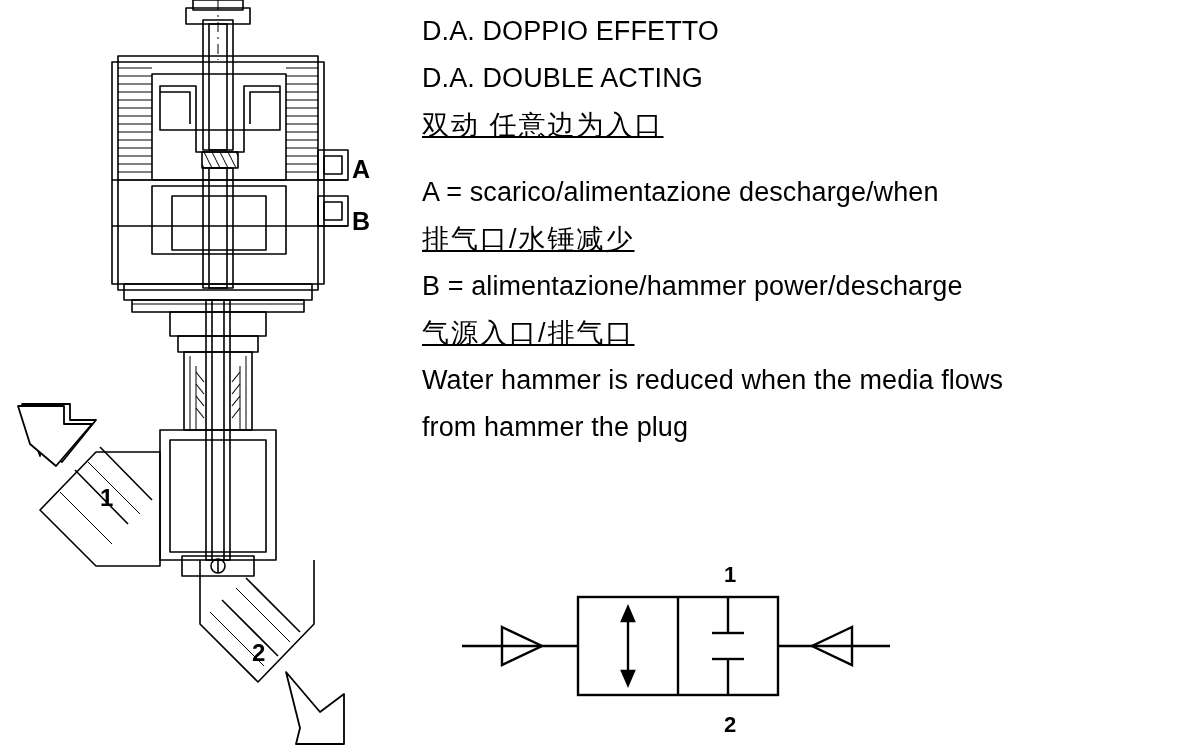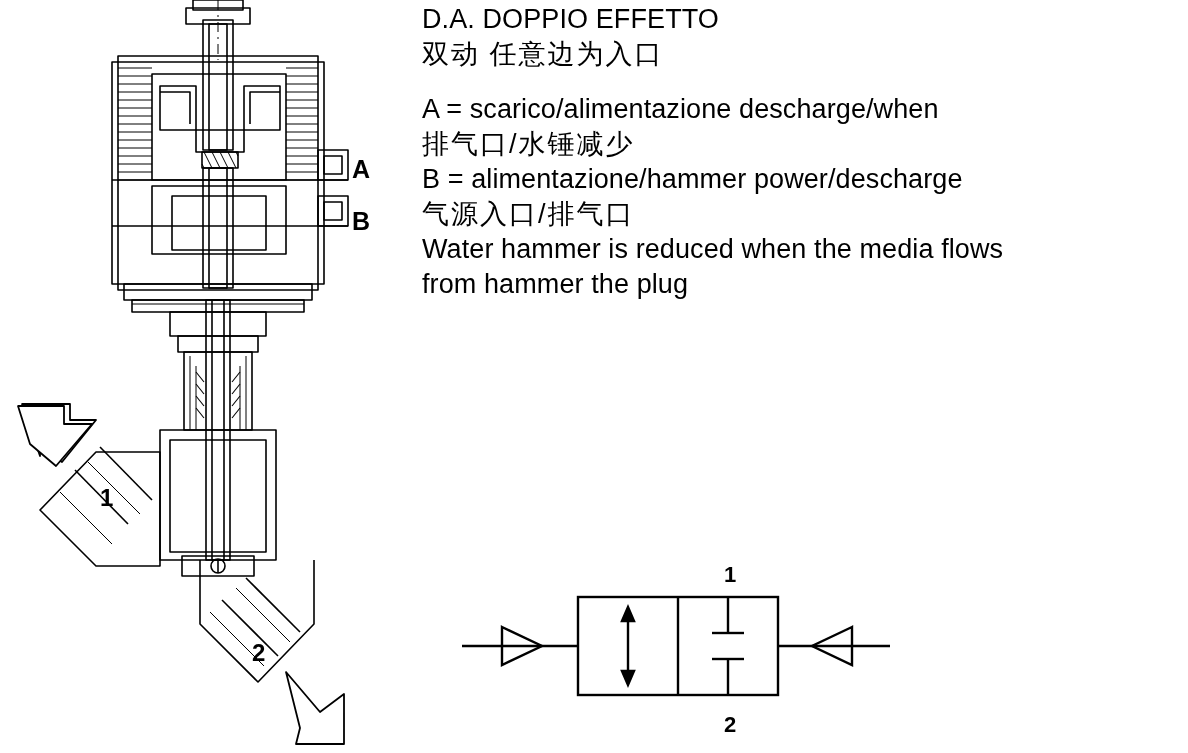--- a/index.html
+++ b/index.html
@@ -26,24 +26,26 @@
     position: absolute;
     left: 422px;
     top: 2px;
     width: 760px;
   }
   .line {
     font-size: 27px;
     line-height: 35px;
     white-space: nowrap;
     letter-spacing: 0.1px;
+    margin-top: 12px;
   }
   .line.cjk {
     font-size: 27px;
     letter-spacing: 2px;
+    text-decoration: underline;
   }
   .gap {
     height: 20px;
   }
   
   .side-label {
     position: absolute;
     font-size: 25px;
     font-weight: bold;
   }
@@ -220,20 +222,21 @@
   </div>
 
   <div class="side-label" id="label-A">A</div>
   <div class="side-label" id="label-B">B</div>
 
   <div class="port-num" id="port-1">1</div>
   <div class="port-num" id="port-2">2</div>
 
   <div class="text-block">
     <div class="line">D.A. DOPPIO EFFETTO</div>
+    <div class="line">D.A. DOUBLE ACTING</div>
     <div class="line cjk">双动 任意边为入口</div>
     <div class="gap"></div>
     <div class="line">A = scarico/alimentazione descharge/when</div>
     <div class="line cjk">排气口/水锤减少</div>
     <div class="line">B = alimentazione/hammer power/descharge</div>
     <div class="line cjk">气源入口/排气口</div>
     <div class="line">Water hammer is reduced when the media flows</div>
     <div class="line">from hammer the plug</div>
   </div>
 

